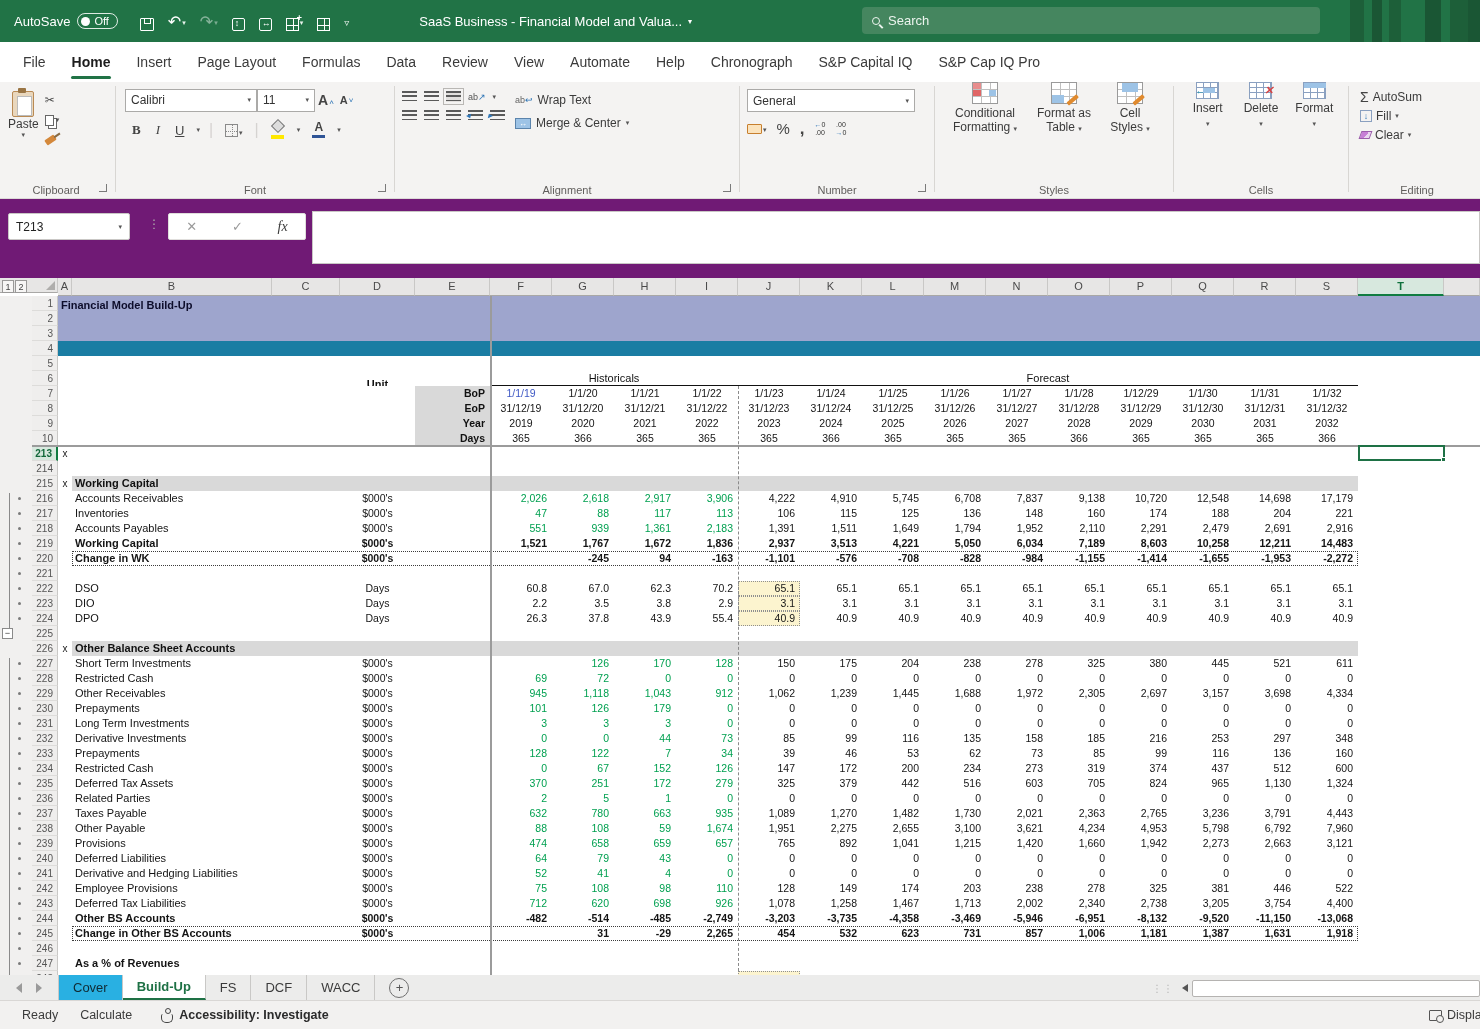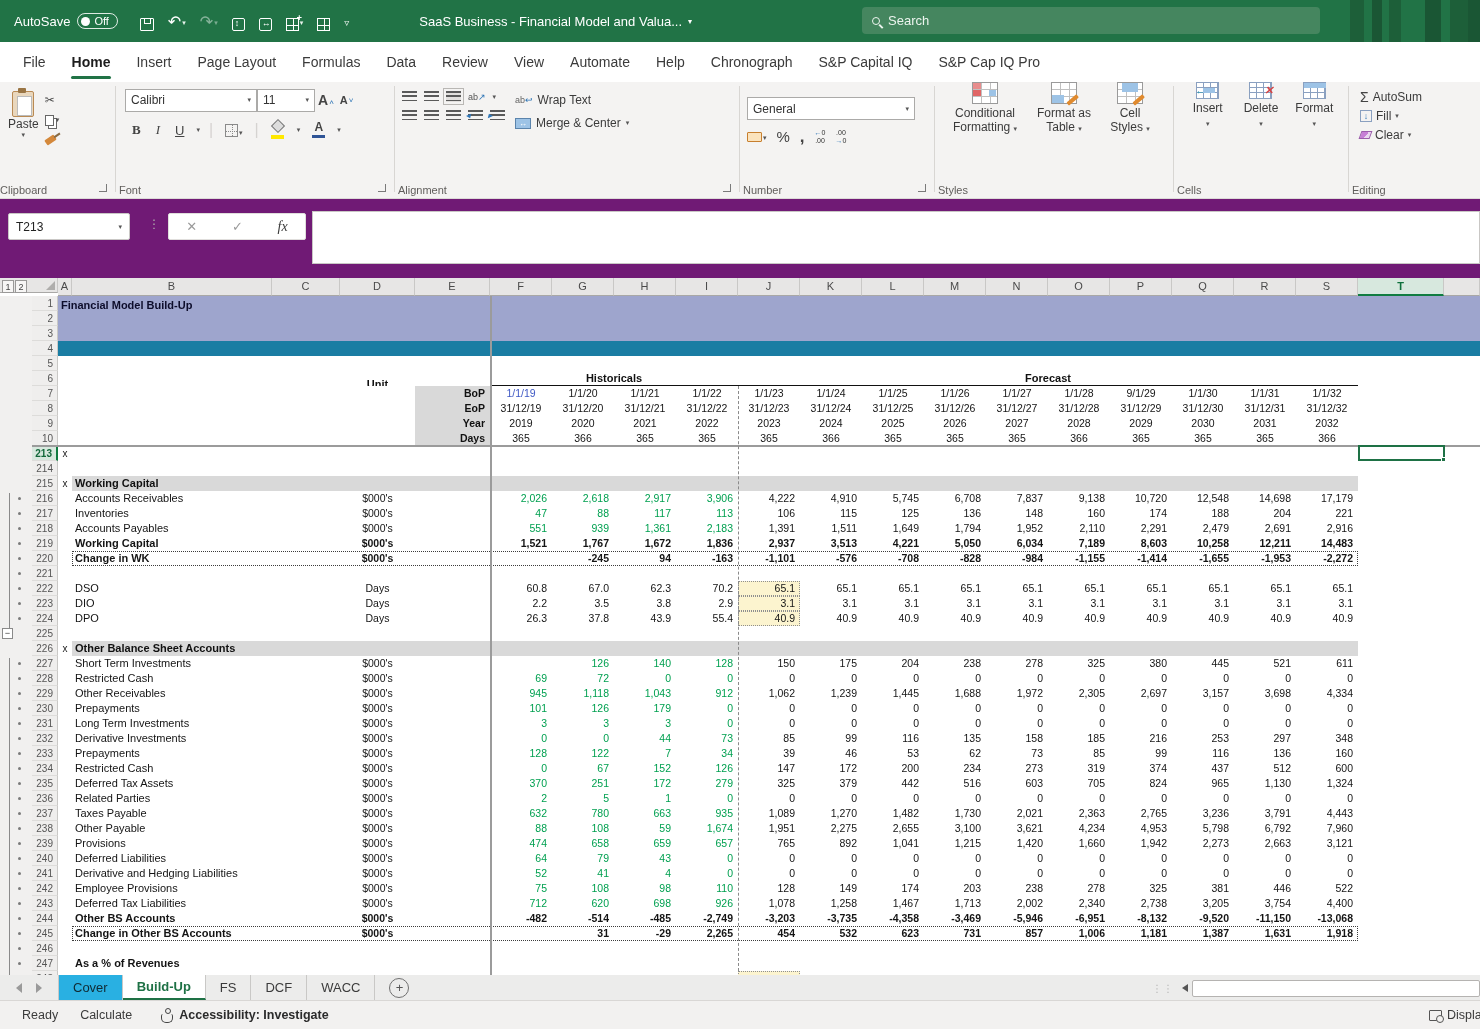--- a/index.html
+++ b/index.html
@@ -35,21 +35,21 @@
 
 
 .menubar{position:absolute;top:42px;left:0;width:1480px;height:40px;background:#fff;display:flex;align-items:center;gap:0;padding-left:10px}
 .mitem{font-size:14px;color:#3b3b3b;padding:0 13px;height:40px;line-height:40px;position:relative;cursor:pointer;white-space:nowrap}
 .mactive{font-weight:bold;color:#1d1d1d}
 .mactive:after{content:"";position:absolute;left:12px;right:12px;bottom:3px;height:3px;background:#217346;border-radius:2px}
 
 
 .ribbon{position:absolute;top:82px;left:0;width:1480px;height:116px;background:#F4F3F2;display:flex;overflow:hidden}
 .rg{position:relative;height:116px;flex:none;padding-top:5px}
-.rg-label{position:absolute;bottom:2px;left:0;right:0;text-align:left;font-size:11px;color:#605E5C}
+.rg-label{position:absolute;bottom:2px;left:0;right:0;text-align:center;font-size:11px;color:#605E5C}
 .dlg{position:absolute;right:5px;bottom:4px;width:8px;height:8px;border-right:1.4px solid #7a7a7a;border-bottom:1.4px solid #7a7a7a;cursor:pointer}
 .rsep{flex:none;width:1px;background:#D8D6D3;margin:4px 3px 6px 3px}
 .dd{font-size:7px;color:#555;font-weight:normal}
 .bigbtn{display:flex;flex-direction:column;align-items:center;cursor:pointer;color:#3b3b3b}
 .bigbtn .bb-lab{font-size:12px;line-height:14px;text-align:center;white-space:nowrap}
 
 .clip-body{display:flex;gap:6px;padding-left:8px}
 .ic-clip{width:22px;height:26px;border:1.5px solid #b98a54;border-radius:2px;background:#e9d7bd;position:relative;margin-top:4px}
 .ic-clip:before{content:"";position:absolute;left:5px;top:-4px;width:8px;height:5px;background:#9a7544;border-radius:1px}
 .ic-clip:after{content:"";position:absolute;left:4px;top:4px;width:13px;height:18px;background:#fff;border:1px solid #bbb}
@@ -155,21 +155,21 @@
 .lab{font-size:11px;color:#141414;padding-left:3px}
 .num{font-size:10.5px;text-align:right;padding-right:5px;color:#141414}
 .ctr{text-align:center;padding-right:0}
 .unit{font-size:10.5px;text-align:center;color:#141414}
 .green{color:#00A050}
 .bold{font-weight:bold}
 .blue{color:#3F58C4}
 .xmark{font-size:10px;text-align:center;color:#222}
 .ul{height:14px;margin:6px 3px;border-bottom:1.5px solid #111}
 .ul.txt{font-size:11px;font-weight:bold;text-align:center;color:#111}
-.grp{font-size:11px;font-weight:bold;text-align:center;color:#111;border-bottom:1.5px solid #111;height:15px}
+.grp{font-size:11px;font-weight:normal;text-align:center;color:#111;border-bottom:1.5px solid #111;height:15px}
 .elab{background:#D9D9D9;font-size:10.5px;font-weight:bold;text-align:right;padding-right:5px;color:#111}
 .ycell{background:#FCF4CF;outline:1px dotted #8f8f8f;outline-offset:-1px}
 .boxline{position:absolute;left:72px;top:0;width:1286px;height:15px;border:1px dotted #3c3c3c;pointer-events:none}
 .sliver{height:3px;width:15px;margin:1px 5px 0 auto;background:repeating-linear-gradient(90deg,#333 0 3px,transparent 3px 5.5px)}
 .sliver.mid{margin:1px auto 0 auto}
 
 .ov{position:absolute;pointer-events:none}
 .vfreeze{left:490px;top:18px;width:1.5px;height:679px;background:#9B9B9B}
 .hfreeze{left:32px;top:167px;width:1448px;height:1.6px;background:#9B9B9B}
 .pbreak{left:738px;top:108px;width:0;height:585px;border-left:1px dashed #8a8a8a}
@@ -382,21 +382,21 @@
           <i class="ic-merge">↔</i>
           <span>Merge &amp; Center</span>
           <span class="dd">▾</span>
         </span>
     </div>
     <div class="rg-label"><span>Alignment</span><i class="dlg"></i></div>
   </div>
   <i class="rsep"></i>
 
   <div class="rg ng" style="width:188px">
-    <div class="combo" style="width:168px;margin-top:10px">
+    <div class="combo" style="width:168px;margin-top:2px">
         <span>General</span>
         <span class="dd">▾</span>
       </div>
     <div class="n-icons">
       <span class="nbtn">
           <i class="ic-acct"></i>
           <span class="dd">▾</span>
         </span>
       <span class="nbtn pct">%</span>
       <span class="nbtn comma">,</span>
@@ -561,21 +561,21 @@
         <div class="c wV num ctr blue">1/1/19</div>
         <div class="c wV num ctr">1/1/20</div>
         <div class="c wV num ctr">1/1/21</div>
         <div class="c wV num ctr">1/1/22</div>
         <div class="c wV num ctr">1/1/23</div>
         <div class="c wV num ctr">1/1/24</div>
         <div class="c wV num ctr">1/1/25</div>
         <div class="c wV num ctr">1/1/26</div>
         <div class="c wV num ctr">1/1/27</div>
         <div class="c wV num ctr">1/1/28</div>
-        <div class="c wV num ctr">9/1/29</div>
+        <div class="c wV num ctr">1/12/29</div>
         <div class="c wV num ctr">1/1/30</div>
         <div class="c wV num ctr">1/1/31</div>
         <div class="c wV num ctr">1/1/32</div>
         <div class="c wT"></div>
         <div class="c wP"></div>
       </div>
       <div class="row">
         <div class="c wGut gut"></div>
         <div class="c wRn rn">8</div>
         <div class="c wA"></div>
@@ -914,21 +914,21 @@
           <i class="gdot"></i>
         </div>
         <div class="c wRn rn">227</div>
         <div class="c wA"></div>
         <div class="c wB lab">Short Term Investments</div>
         <div class="c wC"></div>
         <div class="c wD unit">$000's</div>
         <div class="c wE"></div>
         <div class="c wV num green"></div>
         <div class="c wV num green">126</div>
-        <div class="c wV num green">140</div>
+        <div class="c wV num green">170</div>
         <div class="c wV num green">128</div>
         <div class="c wV num">150</div>
         <div class="c wV num">175</div>
         <div class="c wV num">204</div>
         <div class="c wV num">238</div>
         <div class="c wV num">278</div>
         <div class="c wV num">325</div>
         <div class="c wV num">380</div>
         <div class="c wV num">445</div>
         <div class="c wV num">521</div>

